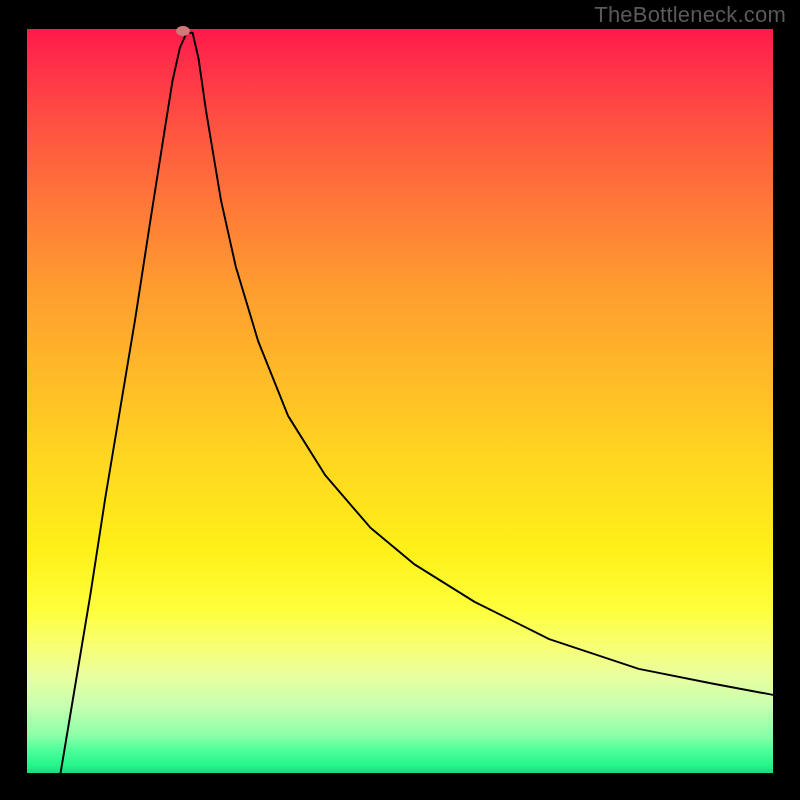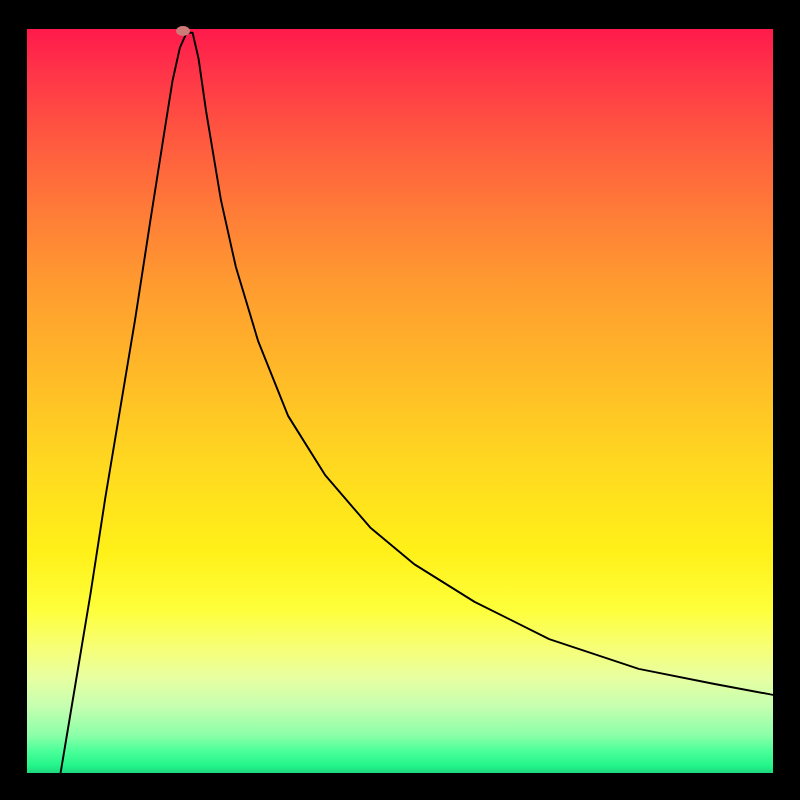--- a/index.html
+++ b/index.html
@@ -71,13 +71,14 @@
 </head>
 <body>
 
 <div class="frame">
   <div class="plot">
     <svg class="curve" viewBox="0 0 100 100" preserveAspectRatio="none">
       <path fill="none" stroke="#000" stroke-width="0.26" stroke-linecap="round" stroke-linejoin="round" vector-effect="none" d="M4.50 100.00 L6.50 88.00 L8.50 76.00 L10.50 63.00 L12.50 51.00 L14.50 39.00 L16.50 26.00 L18.70 12.00 L19.50 7.00 L20.50 2.50 L21.40 0.50 L22.20 0.50 L23.00 4.00 L24.00 11.00 L26.00 23.00 L28.00 32.00 L31.00 42.00 L35.00 52.00 L40.00 60.00 L46.00 67.00 L52.00 72.00 L60.00 77.00 L70.00 82.00 L82.00 86.00 L92.00 88.00 L100.00 89.50"></path>
     </svg>
     <div class="marker" style="left: 20.9%; top: 0.3%;"></div>
   </div>
+  <div class="watermark">TheBottleneck.com</div>
 </div>
 
 </body></html>

